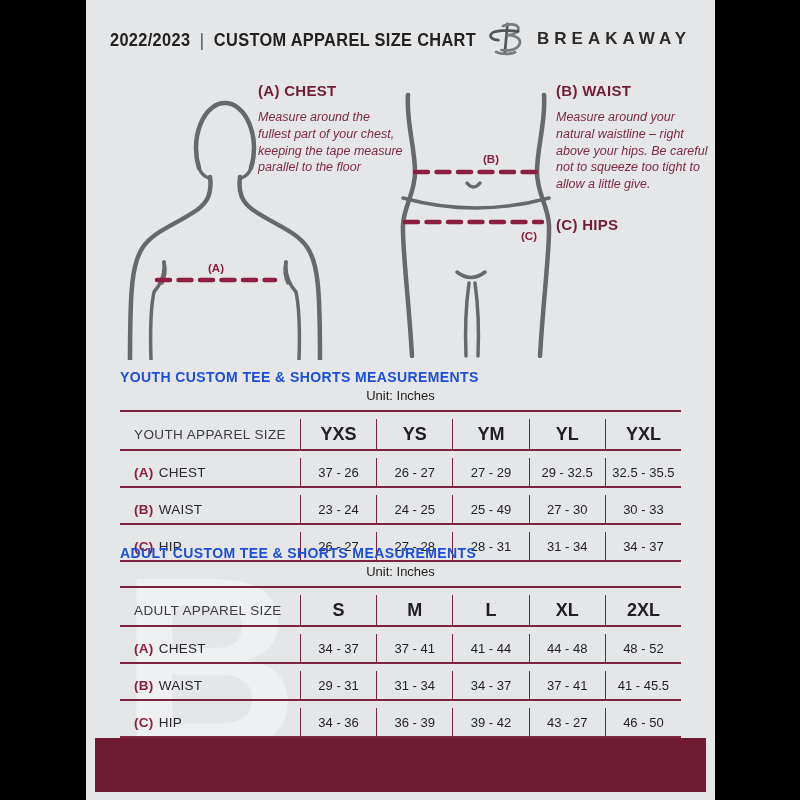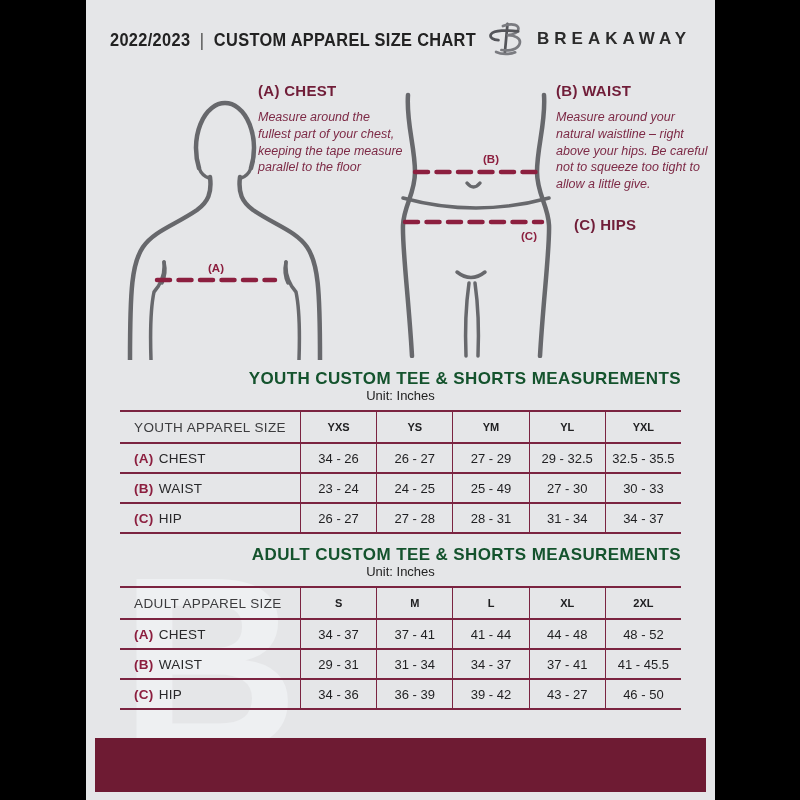--- a/index.html
+++ b/index.html
@@ -34,50 +34,50 @@
   svg.fig path, svg.fig line { fill:none; stroke:#67686c; stroke-width:4.5; stroke-linecap:round; }
   svg.fig .dash { stroke:#8c1f3f; stroke-width:4.5; stroke-dasharray:13 8.5; }
   svg.fig text { fill:#8c1f3f; font-weight:bold; font-size:11.5px; stroke:none; }
   svg.fig .thin { stroke-width:3.5; }
   
   .instr { position:absolute; z-index:1; }
   .instr h3 { margin:0 0 10px 0; font-size:15px; font-weight:bold; color:#701d38; letter-spacing:0.3px; }
   .instr p { margin:0; font-style:italic; font-size:12.5px; line-height:1.34; color:#7d2a46; }
   .instr-chest { left:172px; top:82px; width:145px; }
   .instr-waist { left:470px; top:82px; width:158px; }
-  .instr-hips  { left:470px; top:216px; width:158px;margin-left:18px; }
+  .instr-hips  { left:470px; top:216px; width:158px; }
   
   .section-title {
-    position:absolute; left:34px; width:561px; z-index:1; text-align:right;
-    font-size:17px; font-weight:bold; color:#14532d; letter-spacing:0.4px;
+    position:absolute; left:34px; width:561px; z-index:1; text-align:left;
+    font-size:14px; font-weight:bold; color:#1d4ed8; letter-spacing:0.4px;
   }
   .unit-line {
     position:absolute; left:34px; width:561px; z-index:1; text-align:center;
     font-size:13px; color:#222;
   }
   .size-table {
     position:absolute; left:34px; width:561px; z-index:1;
     border-top:2px solid #7b2441;
   }
   .t-row {
     display:grid; grid-template-columns:180px repeat(5,1fr);
     border-bottom:2px solid #7b2441;
   }
   .t-head .t-cell { height:30px; }
   .t-cell {
     height:28px; display:flex; align-items:center; justify-content:center;
-    font-size:13px; color:#1f1f21;
+    font-size:13px; color:#1f1f21;margin-top:7px;
   }
   .t-cell + .t-cell { border-left:1.5px solid #7b2441; }
   .t-label {
     justify-content:flex-start; padding-left:14px;
     font-size:13.5px; color:#28282a; letter-spacing:0.3px;
   }
   .t-head .t-label { color:#3c3c3e; letter-spacing:0.4px; }
-  .t-size { font-weight:bold; font-size:11px; color:#202022; }
+  .t-size { font-weight:bold; font-size:18px; color:#202022; }
   .prefix { color:#8c1f3f; font-weight:bold; margin-right:5px; }
   #youth-title { top:369px; } #youth-unit { top:388px; } #youth-table { top:410px; }
   #adult-title { top:545px; } #adult-unit { top:564px; } #adult-table { top:586px; }
   
   .footer-bar {
     position:absolute; left:9px; top:738px; width:611px; height:54px;
     background:#6e1b33; z-index:2;
   }
   
   svg.logo path { fill:none; stroke:#7a7b80; stroke-width:3.6; stroke-linecap:round; }
@@ -150,21 +150,21 @@
       <div class="t-cell t-size">YS</div>
       <div class="t-cell t-size">YM</div>
       <div class="t-cell t-size">YL</div>
       <div class="t-cell t-size">YXL</div>
     </div>
     <div class="t-row">
       <div class="t-cell t-label">
           <span class="prefix">(A)</span>
           <span>CHEST</span>
         </div>
-      <div class="t-cell">34 - 26</div>
+      <div class="t-cell">37 - 26</div>
       <div class="t-cell">26 - 27</div>
       <div class="t-cell">27 - 29</div>
       <div class="t-cell">29 - 32.5</div>
       <div class="t-cell">32.5 - 35.5</div>
     </div>
     <div class="t-row">
       <div class="t-cell t-label">
           <span class="prefix">(B)</span>
           <span>WAIST</span>
         </div>

